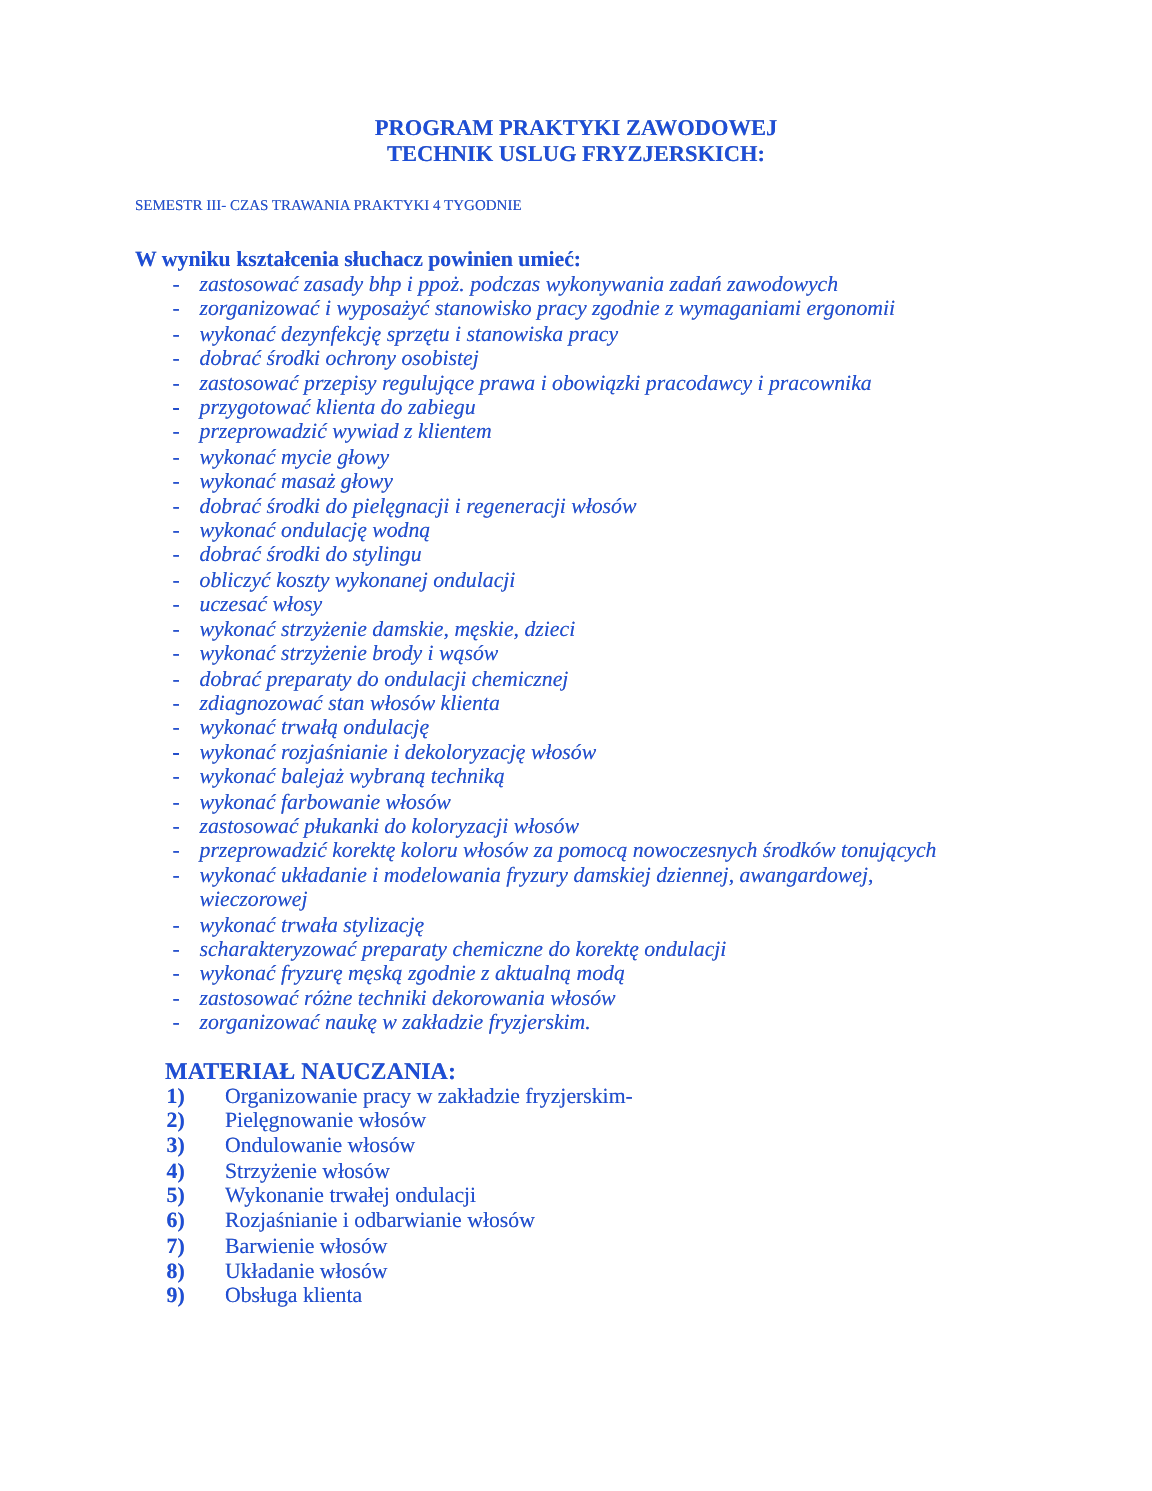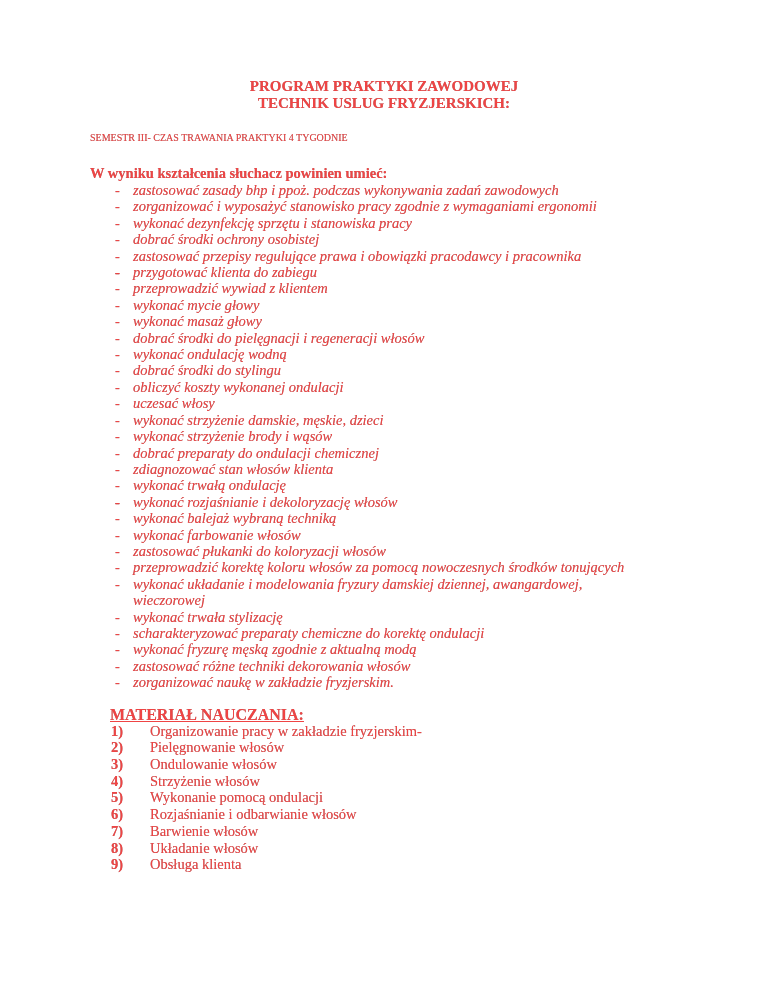--- a/index.html
+++ b/index.html
@@ -7,21 +7,21 @@
     padding: 0;
     background: #ffffff;
   }
   .page {
     position: relative;
     width: 768px;
     height: 994px;
     background: #ffffff;
     overflow: hidden;
     font-family: "Liberation Serif", "DejaVu Serif", serif;
-    color: #ef4444;
+    color: #1d4ed8;
     text-shadow: 0 0 0.4px rgba(30,30,30,0.45); 
   }
   .content {
     position: absolute;
     left: 90px;
     top: 78px;
     width: 600px;
   }
   .doc-title {
     text-align: center;
@@ -59,21 +59,20 @@
     font-style: italic;
   }
   .material-section {
     margin-top: 15px;
     margin-left: 20px;
   }
   .material-heading {
     font-weight: bold;
     font-size: 16px;
     line-height: 17px;
-    text-decoration: underline;
   }
   .material-list {
     font-size: 14.5px;
     line-height: 16.7px;
   }
   .material-item {
     position: relative;
     padding-left: 40px;
   }
   .material-item .num {
@@ -134,21 +133,21 @@
         <div class="skill-item"><span class="dash">-</span><span class="skill-text">zorganizować naukę w zakładzie fryzjerskim.</span></div>
       </div>
 
     <div class="material-section">
       <div class="material-heading">MATERIAŁ NAUCZANIA:</div>
       <div class="material-list">
           <div class="material-item"><span class="num">1)</span><span>Organizowanie pracy w zakładzie fryzjerskim-</span></div>
           <div class="material-item"><span class="num">2)</span><span>Pielęgnowanie włosów</span></div>
           <div class="material-item"><span class="num">3)</span><span>Ondulowanie włosów</span></div>
           <div class="material-item"><span class="num">4)</span><span>Strzyżenie włosów</span></div>
-          <div class="material-item"><span class="num">5)</span><span>Wykonanie pomocą ondulacji</span></div>
+          <div class="material-item"><span class="num">5)</span><span>Wykonanie trwałej ondulacji</span></div>
           <div class="material-item"><span class="num">6)</span><span>Rozjaśnianie i odbarwianie włosów</span></div>
           <div class="material-item"><span class="num">7)</span><span>Barwienie włosów</span></div>
           <div class="material-item"><span class="num">8)</span><span>Układanie włosów</span></div>
           <div class="material-item"><span class="num">9)</span><span>Obsługa klienta</span></div>
         </div>
     </div>
 
   </div>
 </div>
 

